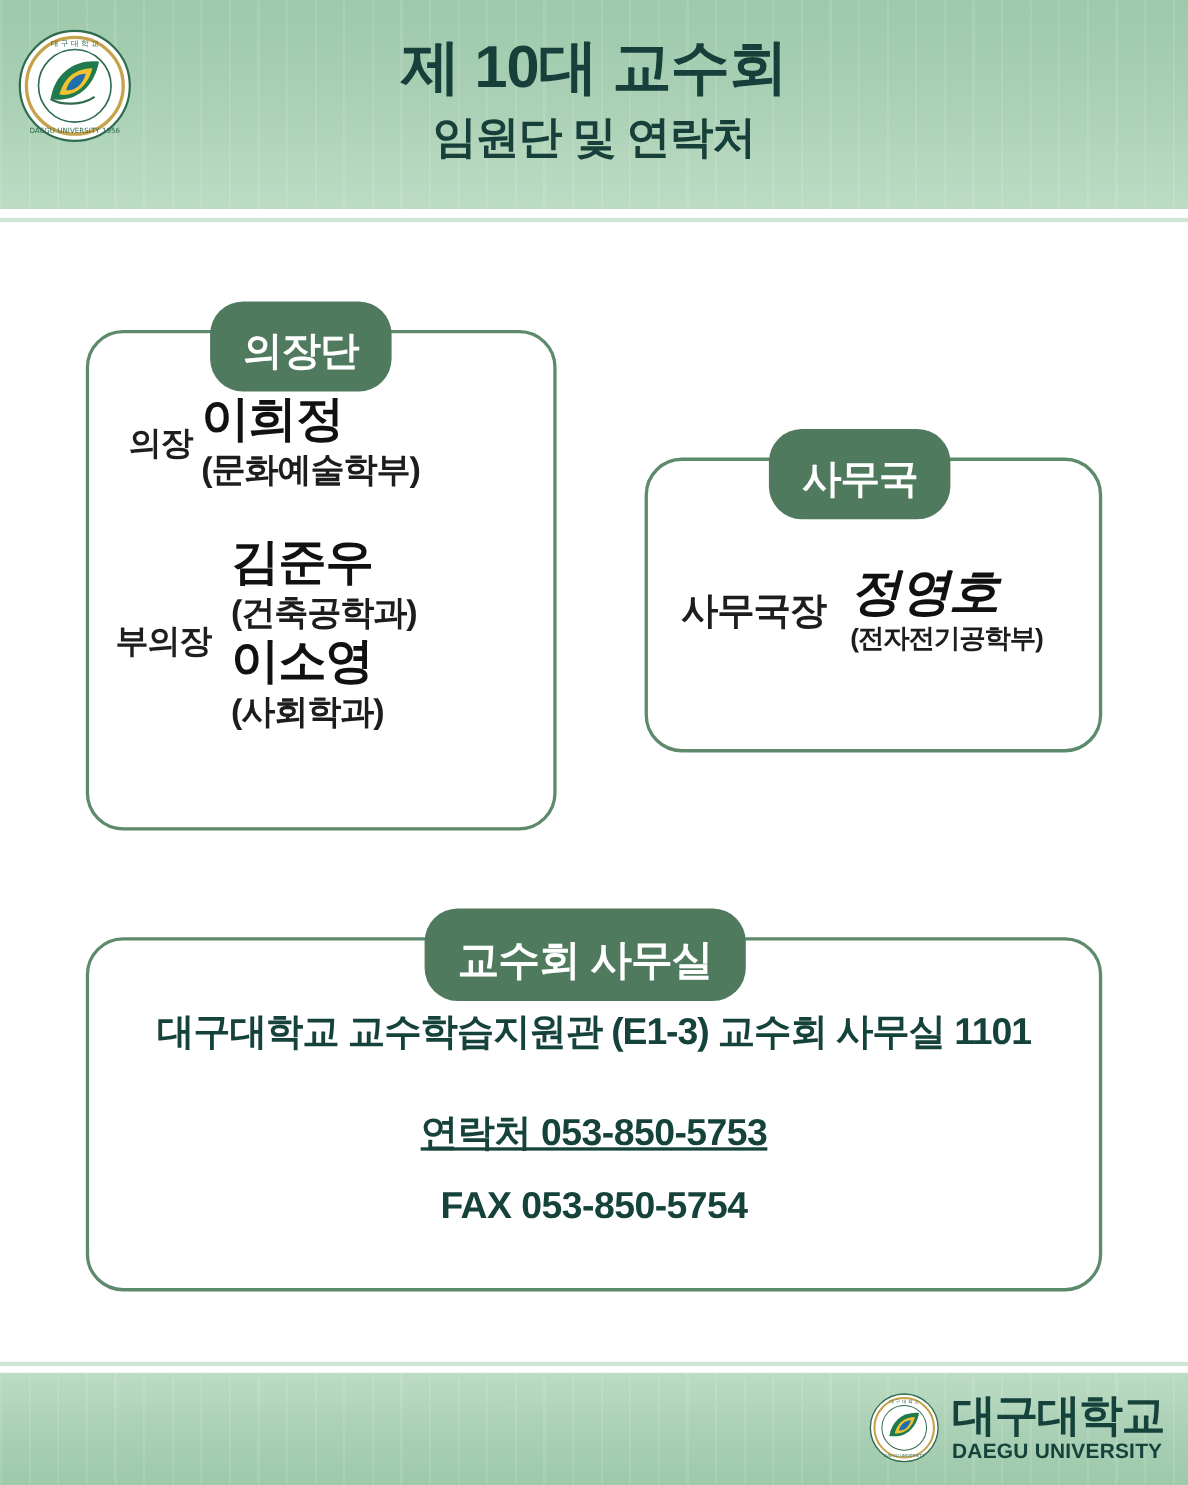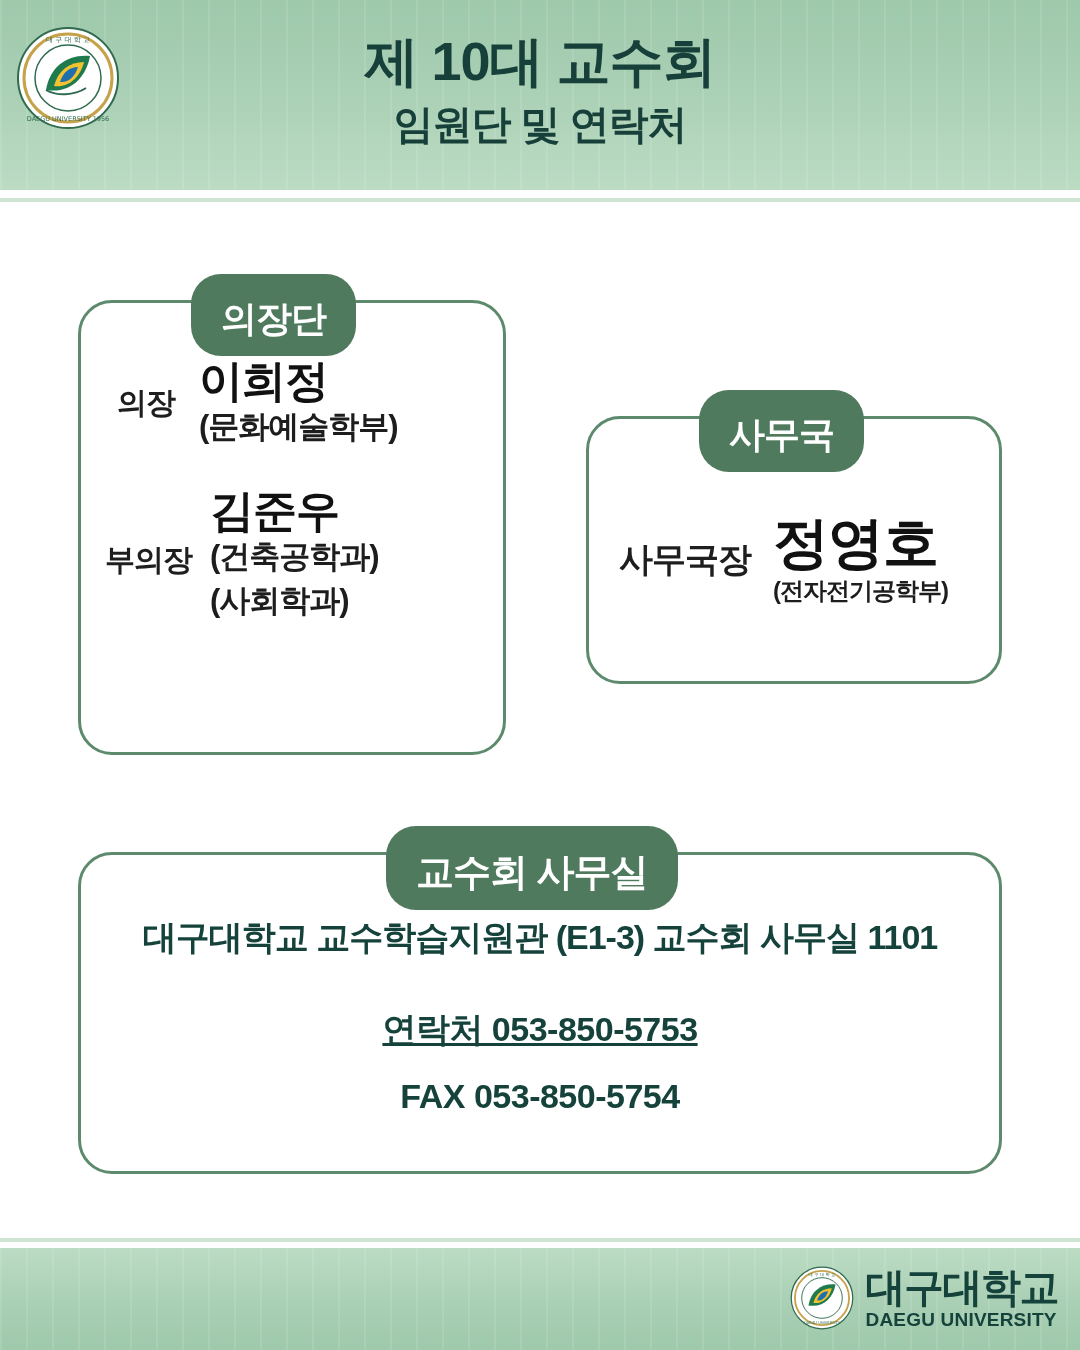--- a/index.html
+++ b/index.html
@@ -115,32 +115,32 @@
   }
   .person-dept {
     font-size: 31px;
     font-weight: 700;
     color: #1d1d1d;
     letter-spacing: -1px;
     margin-top: 2px;
   }
 
   #chair-row { left: 36px; top: 55px; }
-  #chair-row .role-label { margin-right: 24px; }
+  #chair-row .role-label { margin-right: 8px; }
 
   #vice-row { left: 24px; top: 185px; }
   #vice-row .role-label { margin-right: 18px; margin-top: 10px; }
   .vice-people { display: flex; flex-direction: column; }
 
   
   #card-office { left: 586px; top: 416px; width: 416px; height: 268px; }
   #card-office .card-title { left: 110px; }
   #office-row { left: 30px; top: 95px; }
   #office-row .role-label { font-size: 34px; margin-right: 22px; }
-  #office-row .person-name { font-size: 56px; }
+  #office-row .person-name { font-size: 46px; font-style: italic; }
   #office-row .person-dept { font-size: 24px; }
 
   
   #card-contact { left: 78px; top: 852px; width: 924px; height: 322px; }
   #card-contact .card-title { left: 305px; font-size: 38px; }
   .contact-body {
     position: absolute;
     left: 0; top: 60px;
     width: 100%;
     text-align: center;
@@ -256,20 +256,21 @@
     </div>
 
     <div class="role-row" id="vice-row">
       <div class="role-label">부의장</div>
       <div class="vice-people">
         <div class="person">
           <div class="person-name">김준우</div>
           <div class="person-dept">(건축공학과)</div>
         </div>
         <div class="person">
+          <div class="person-name">이소영</div>
           <div class="person-dept">(사회학과)</div>
         </div>
       </div>
     </div>
   </div>
 
   <div class="card" id="card-office">
     <div class="card-title">사무국</div>
     <div class="role-row" id="office-row">
       <div class="role-label">사무국장</div>

